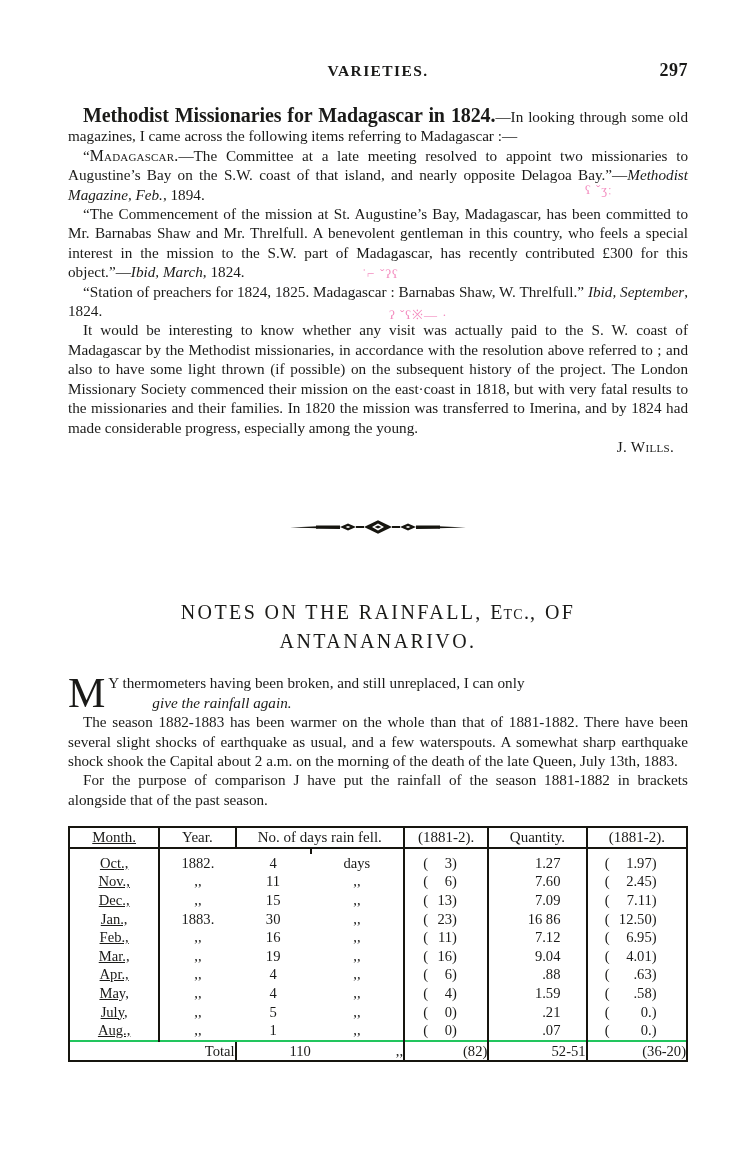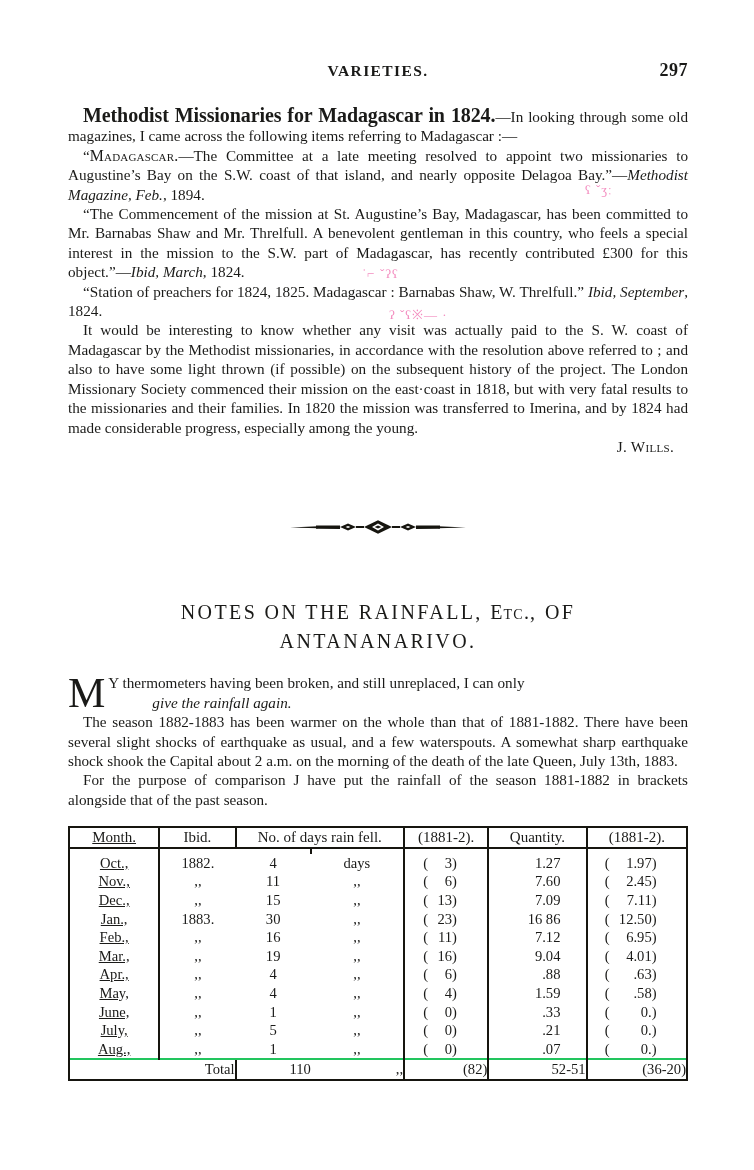--- a/index.html
+++ b/index.html
@@ -294,21 +294,21 @@
 
       <p class="para indent">The season 1882-1883 has been warmer on the whole than that of 1881-1882. There have been several slight  shocks  of  earthquake  as  usual,  and  a  few waterspouts.   A somewhat sharp earthquake shock shook the Capital  about 2 a.m. on the morning of the death of the late Queen, July 13th, 1883.</p>
 
       <p class="para indent">For the purpose of comparison J have put the rainfall of  the  season  1881-1882 in brackets alongside that of the past season.</p>
 
       <div class="tbl-wrap">
         <table class="rain">
           <thead>
             <tr class="hd-row">
               <th class="c-month">Month.</th>
-              <th class="c-year vrule-hd">Ibid.</th>
+              <th class="c-year vrule-hd">Year.</th>
               <th class="vrule-hd" colspan="2">No. of days rain fell.</th>
               <th class="c-prev-d vrule-hd">(1881-2).</th>
               <th class="c-qty vrule-hd">Quantity.</th>
               <th class="c-prev-q vrule-hd">(1881-2).</th>
             </tr>
           </thead>
           <tbody>
             <tr class="tbl-spacer">
               <td></td>
               <td class="vrule"></td>
@@ -392,29 +392,20 @@
             <tr class="body-row">
               <td class="c-month">May,</td>
               <td class="c-year vrule">,,</td>
               <td class="c-days-n">4</td>
               <td class="c-days-u">,,</td>
               <td class="c-prev-d vrule"><span class="paren-d">(<span class="pnum">4</span>)</span></td>
               <td class="c-qty vrule"><span class="qnum">1.59</span></td>
               <td class="c-prev-q vrule"><span class="paren-q">(<span class="pnum">.58</span>)</span></td>
             </tr>
 
-            <tr class="body-row">
-              <td class="c-month">June,</td>
-              <td class="c-year vrule">,,</td>
-              <td class="c-days-n">1</td>
-              <td class="c-days-u">,,</td>
-              <td class="c-prev-d vrule"><span class="paren-d">(<span class="pnum">0</span>)</span></td>
-              <td class="c-qty vrule"><span class="qnum">.33</span></td>
-              <td class="c-prev-q vrule"><span class="paren-q">(<span class="pnum">0.</span>)</span></td>
-            </tr>
 
             <tr class="body-row">
               <td class="c-month">July,</td>
               <td class="c-year vrule">,,</td>
               <td class="c-days-n">5</td>
               <td class="c-days-u">,,</td>
               <td class="c-prev-d vrule"><span class="paren-d">(<span class="pnum">0</span>)</span></td>
               <td class="c-qty vrule"><span class="qnum">.21</span></td>
               <td class="c-prev-q vrule"><span class="paren-q">(<span class="pnum">0.</span>)</span></td>
             </tr>

